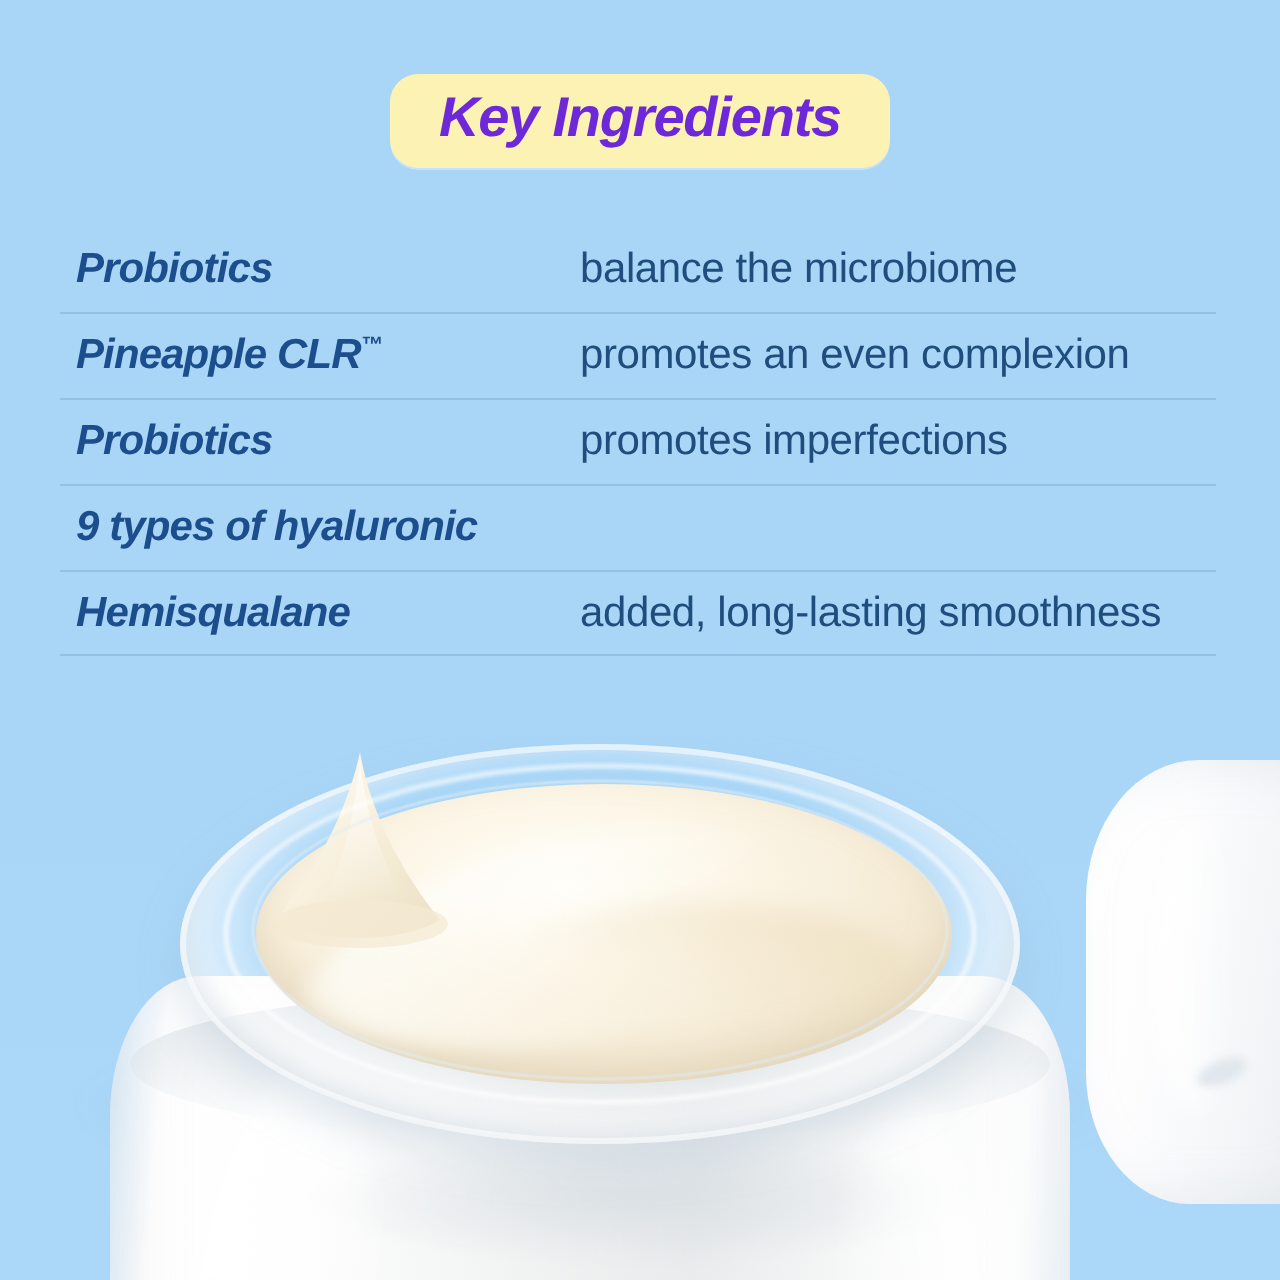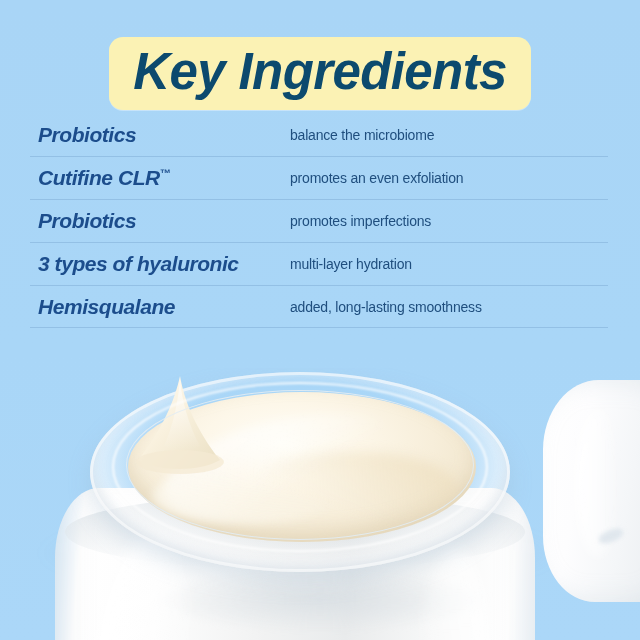--- a/index.html
+++ b/index.html
@@ -28,25 +28,25 @@
     display: flex;
     justify-content: center;
   }
   .title-badge {
     background: #fbf2b4;
     border-radius: 14px;
     padding: 6px 24px 10px 24px;
     box-shadow: 0 1px 0 rgba(255,255,255,.35);
   }
   .title-text {
-    font-size: 51px;
+    font-size: 28px;
     font-weight: 700;
     font-style: italic;
     letter-spacing: -0.6px;
-    color: #0c4a6e;
+    color: #6d28d9;
     line-height: 1.12;
     white-space: nowrap;
   }
 
   
   .table {
     position: absolute;
     left: 30px;
     top: 113px;
     width: 578px;
@@ -74,21 +74,21 @@
   }
   .name .tm {
     font-size: 11px;
     vertical-align: super;
     font-style: italic;
     font-weight: 700;
     letter-spacing: 0;
   }
   .desc {
     flex: 1 1 auto;
-    font-size: 14px;
+    font-size: 21px;
     font-weight: 400;
     font-style: normal;
     color: #1f4e7e;
     letter-spacing: -0.2px;
     white-space: nowrap;
   }
 
   
   .photo {
     position: absolute;
@@ -278,32 +278,31 @@
   </div>
 
   <div class="table">
 
     <div class="row">
       <div class="name"><span>Probiotics</span><span class="tm"></span></div>
       <div class="desc">balance the microbiome</div>
     </div>
 
     <div class="row">
-      <div class="name"><span>Cutifine CLR</span><span class="tm">™</span></div>
-      <div class="desc">promotes an even exfoliation</div>
+      <div class="name"><span>Pineapple CLR</span><span class="tm">™</span></div>
+      <div class="desc">promotes an even complexion</div>
     </div>
 
     <div class="row">
       <div class="name"><span>Probiotics</span><span class="tm"></span></div>
       <div class="desc">promotes imperfections</div>
     </div>
 
     <div class="row">
-      <div class="name"><span>3 types of hyaluronic</span><span class="tm"></span></div>
-      <div class="desc">multi-layer hydration</div>
+      <div class="name"><span>9 types of hyaluronic</span><span class="tm"></span></div>
     </div>
 
 
     <div class="row last">
       <div class="name"><span>Hemisqualane</span><span class="tm"></span></div>
       <div class="desc">added, long-lasting smoothness</div>
     </div>
 
   </div>
 

